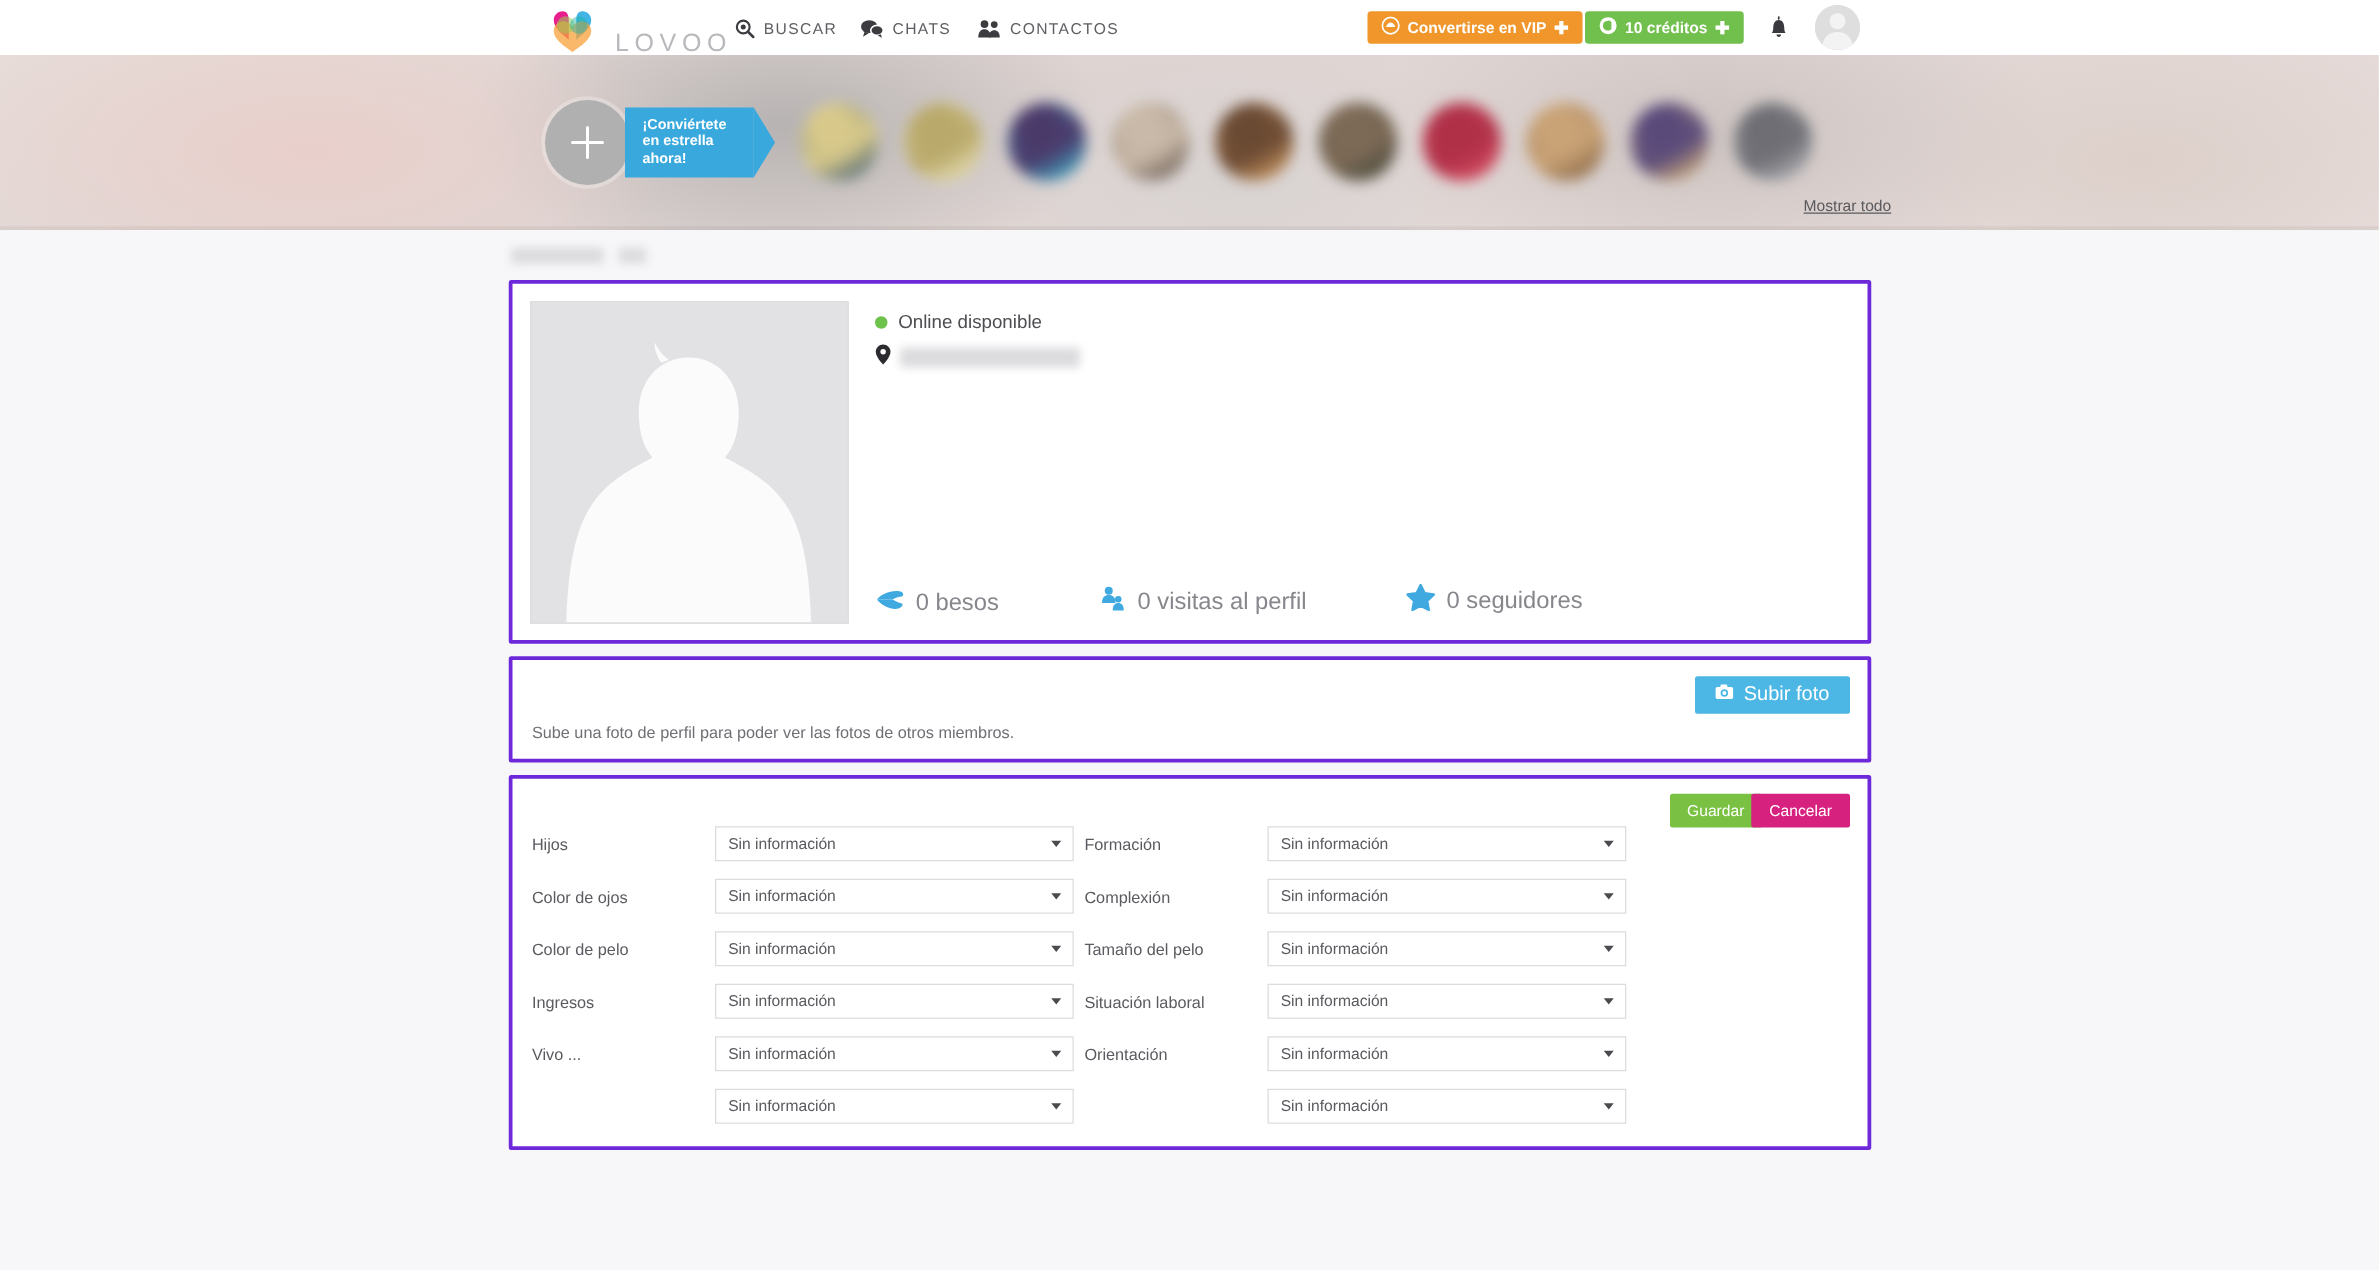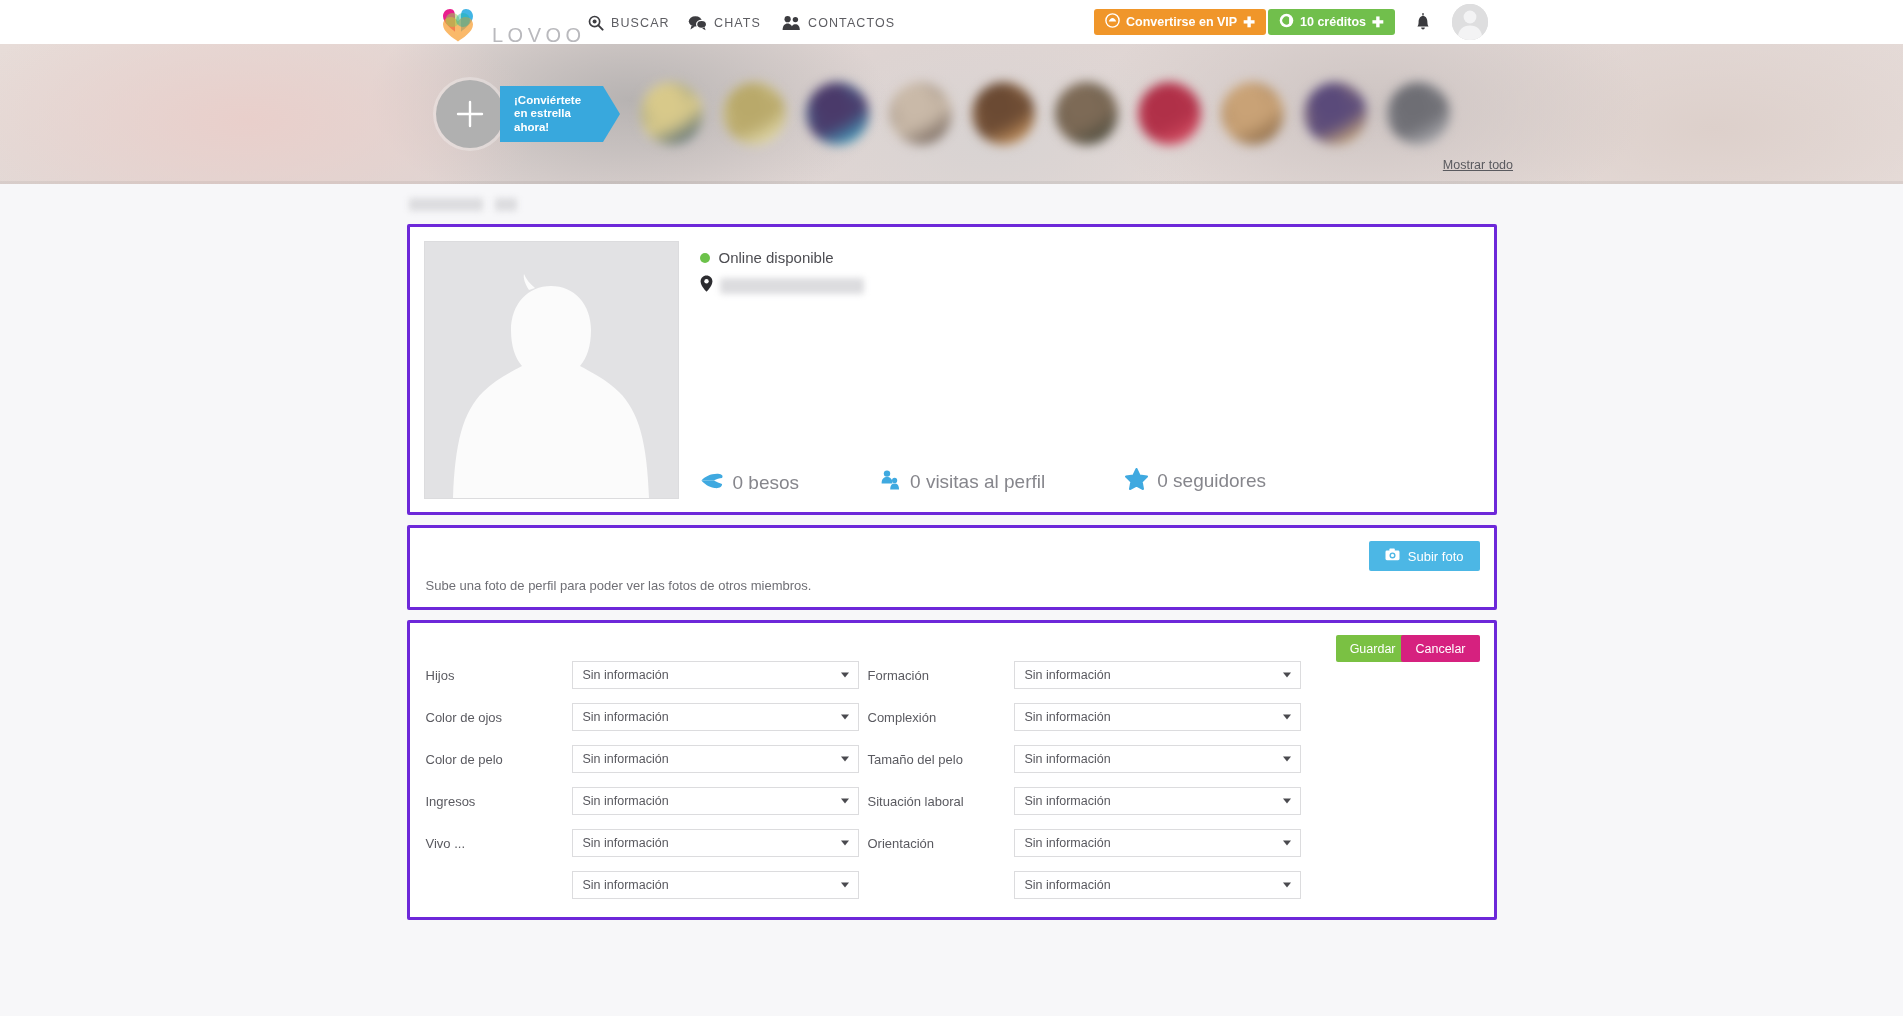--- a/index.html
+++ b/index.html
@@ -165,21 +165,21 @@
   #gallery-card { height: 85px; position: relative; padding: 18px 16px; }
   .card-title { font-size: 14.5px; font-weight: bold; color: #3d3d42; }
   .card-title .count { font-weight: normal; color: #8e8e94; }
   #gallery-hint {
     position: absolute; left: 16px; top: 50px;
     font-size: 13px; color: #6f6f75;
   }
   #btn-subir {
     position: absolute; right: 14px; top: 13px;
     height: 30px; padding: 0 16px; border: none; border-radius: 2px;
-    background: #4cb7e5; color: #fff; font-size: 13px; cursor: pointer;
+    background: #4cb7e5; color: #fff; font-size: 16px; cursor: pointer;
     display: flex; align-items: center; gap: 8px;
     font-family: "Liberation Sans", sans-serif;
   }
 
   
   #details-card { position: relative; padding: 18px 16px 16px; min-height: 300px; }
   #btn-guardar, #btn-cancelar {
     position: absolute; top: 12px; height: 27px; padding: 0 14px;
     border: none; border-radius: 2px; color: #fff; font-size: 12.5px;
     cursor: pointer; font-family: "Liberation Sans", sans-serif;

